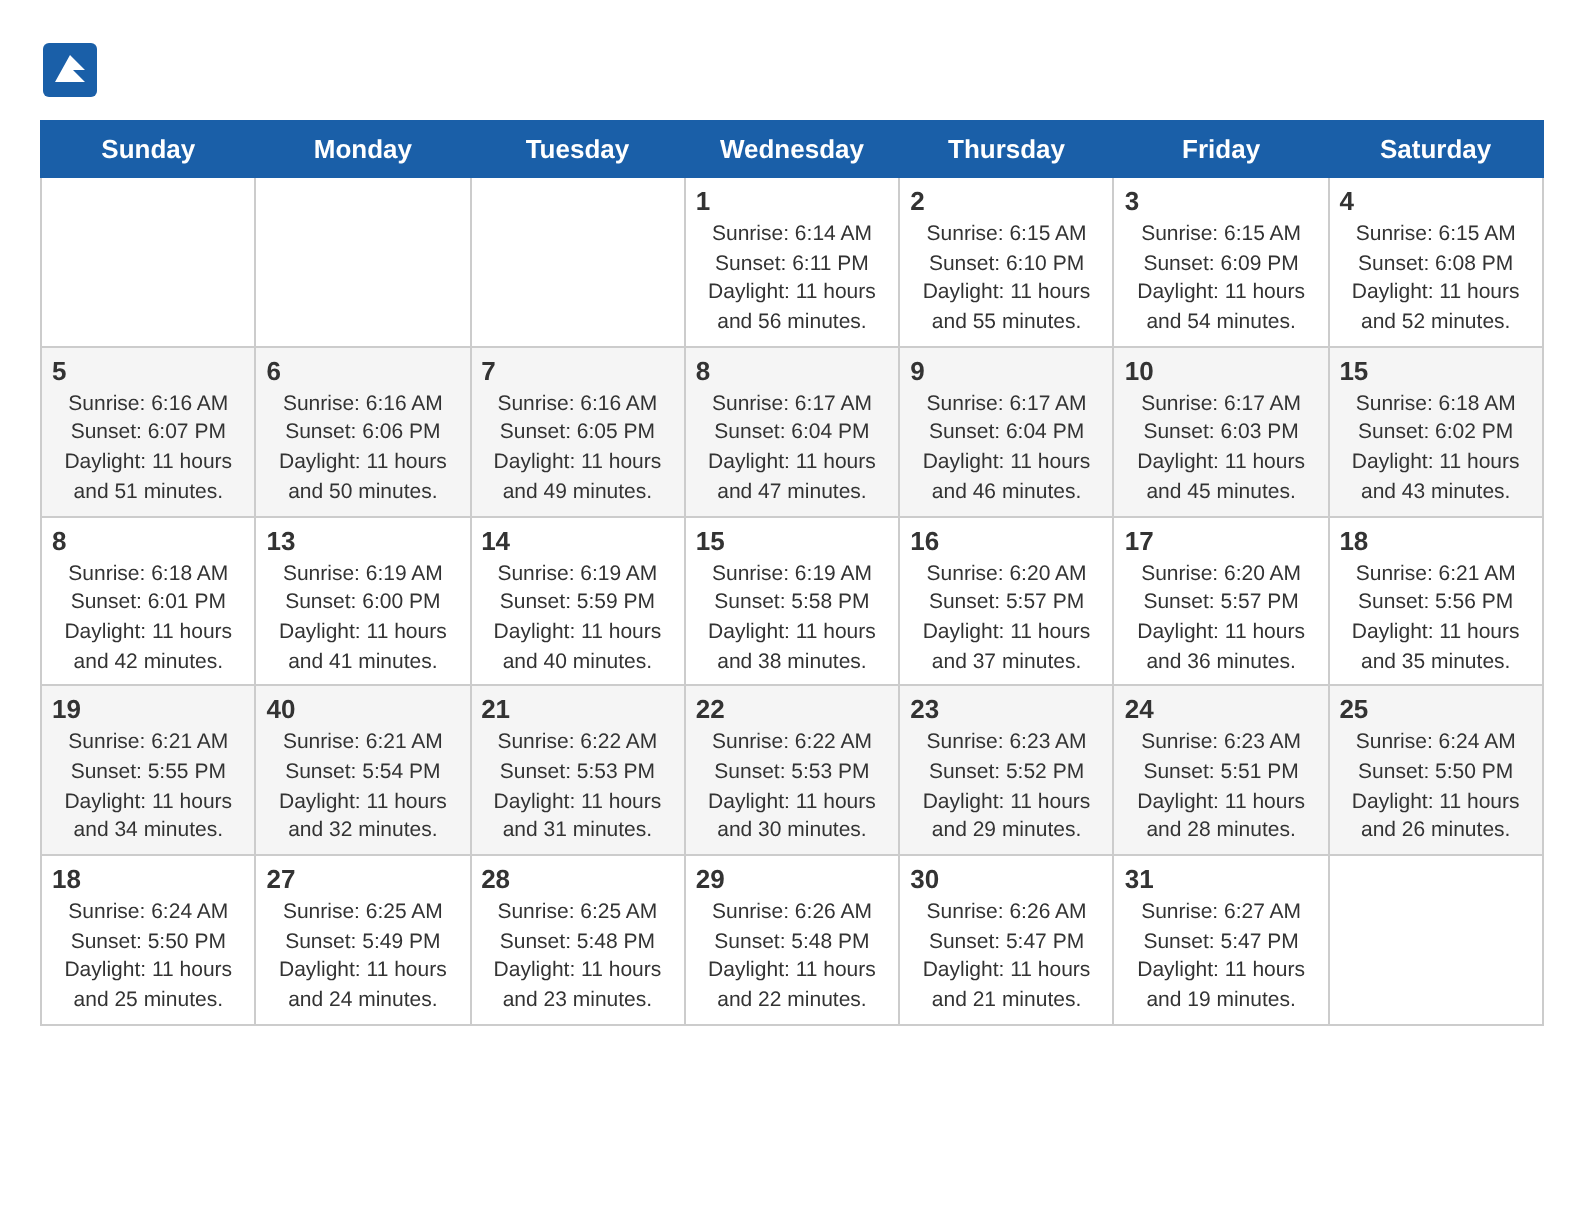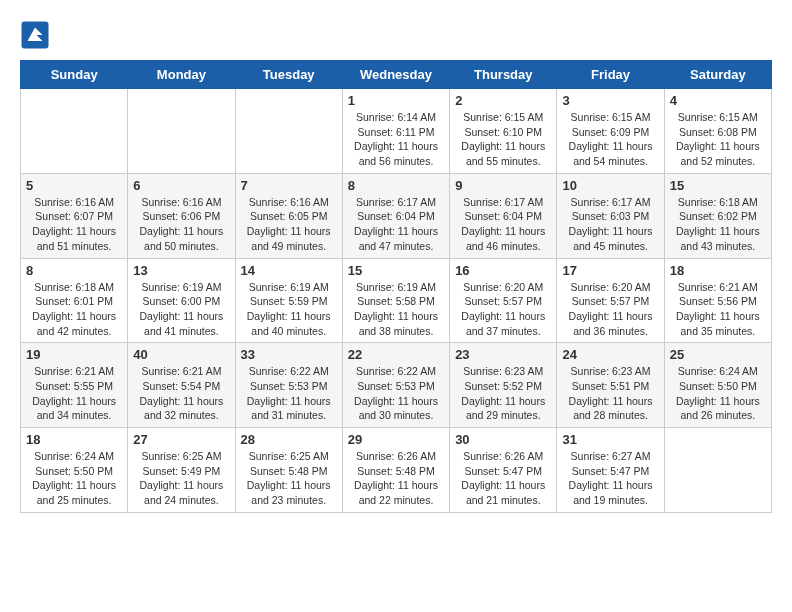--- a/index.html
+++ b/index.html
@@ -212,21 +212,21 @@
       <tr>
         <td>
           <span class="day-number">19</span>
           <div class="cell-info">Sunrise: 6:21 AM<br>Sunset: 5:55 PM<br>Daylight: 11 hours and 34 minutes.</div>
         </td>
         <td>
           <span class="day-number">40</span>
           <div class="cell-info">Sunrise: 6:21 AM<br>Sunset: 5:54 PM<br>Daylight: 11 hours and 32 minutes.</div>
         </td>
         <td>
-          <span class="day-number">33</span>
+          <span class="day-number">21</span>
           <div class="cell-info">Sunrise: 6:22 AM<br>Sunset: 5:53 PM<br>Daylight: 11 hours and 31 minutes.</div>
         </td>
         <td>
           <span class="day-number">22</span>
           <div class="cell-info">Sunrise: 6:22 AM<br>Sunset: 5:53 PM<br>Daylight: 11 hours and 30 minutes.</div>
         </td>
         <td>
           <span class="day-number">23</span>
           <div class="cell-info">Sunrise: 6:23 AM<br>Sunset: 5:52 PM<br>Daylight: 11 hours and 29 minutes.</div>
         </td>

